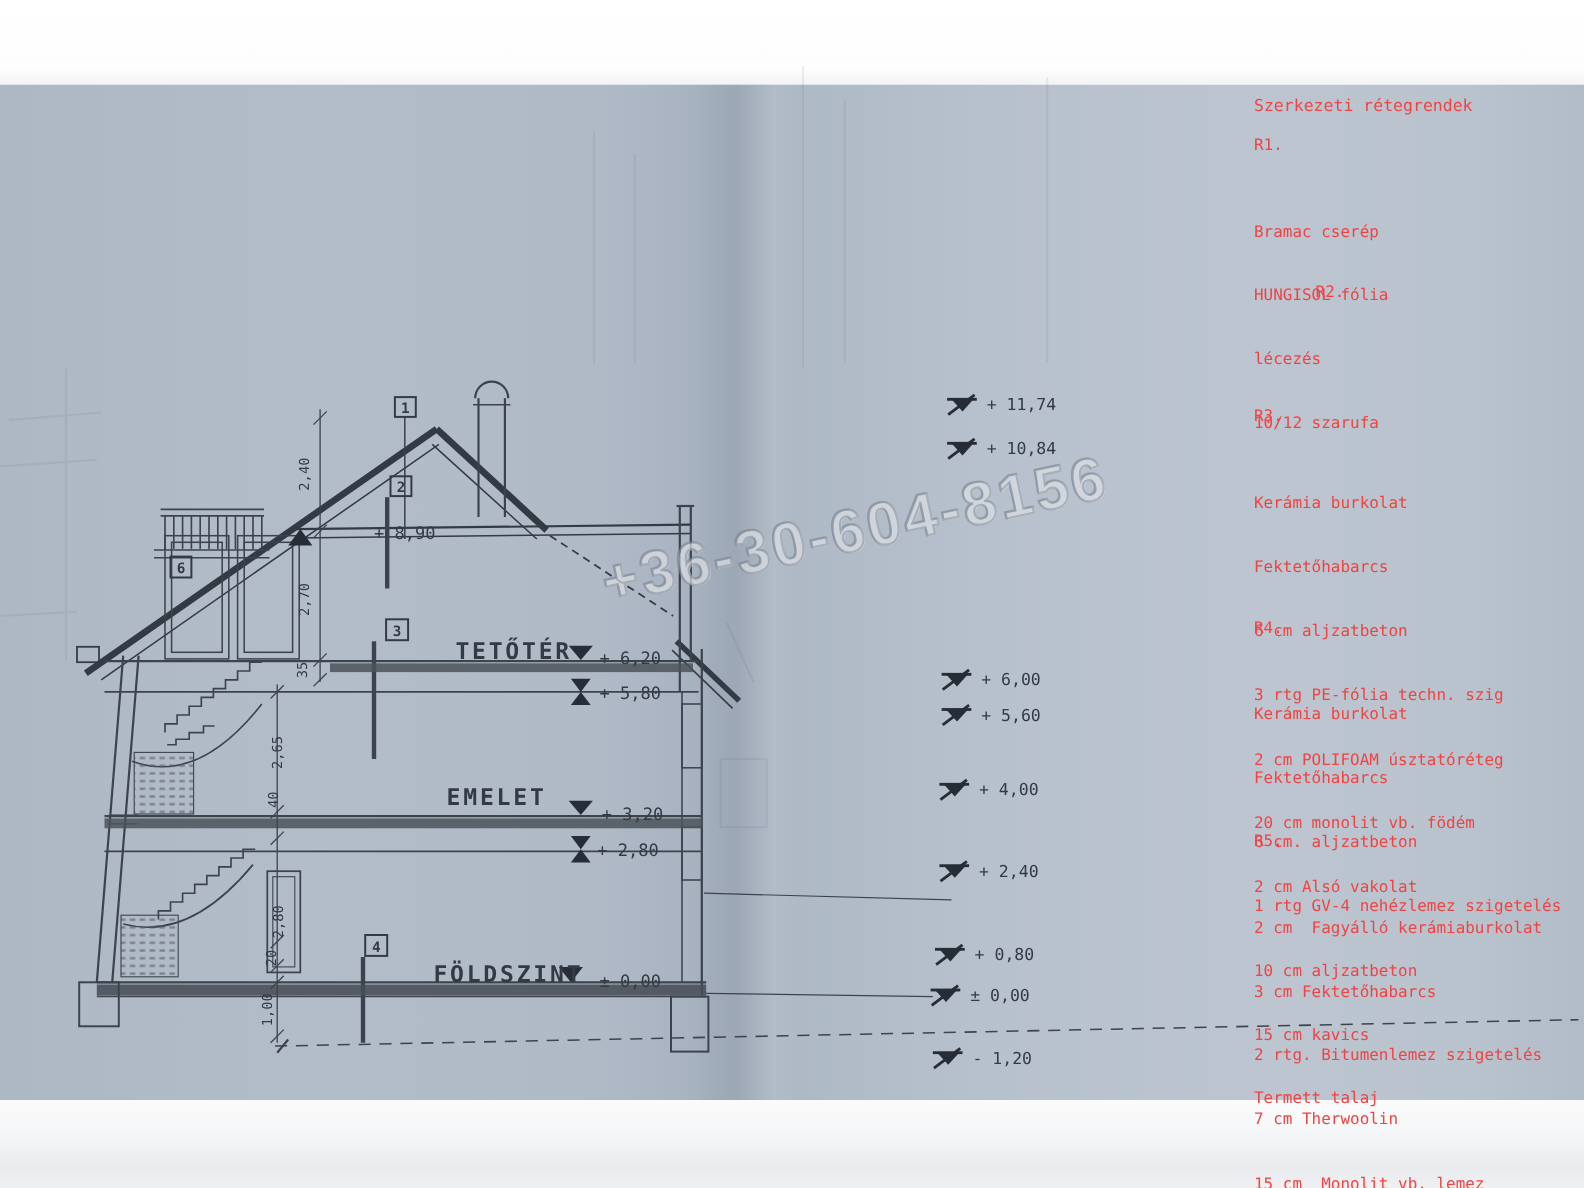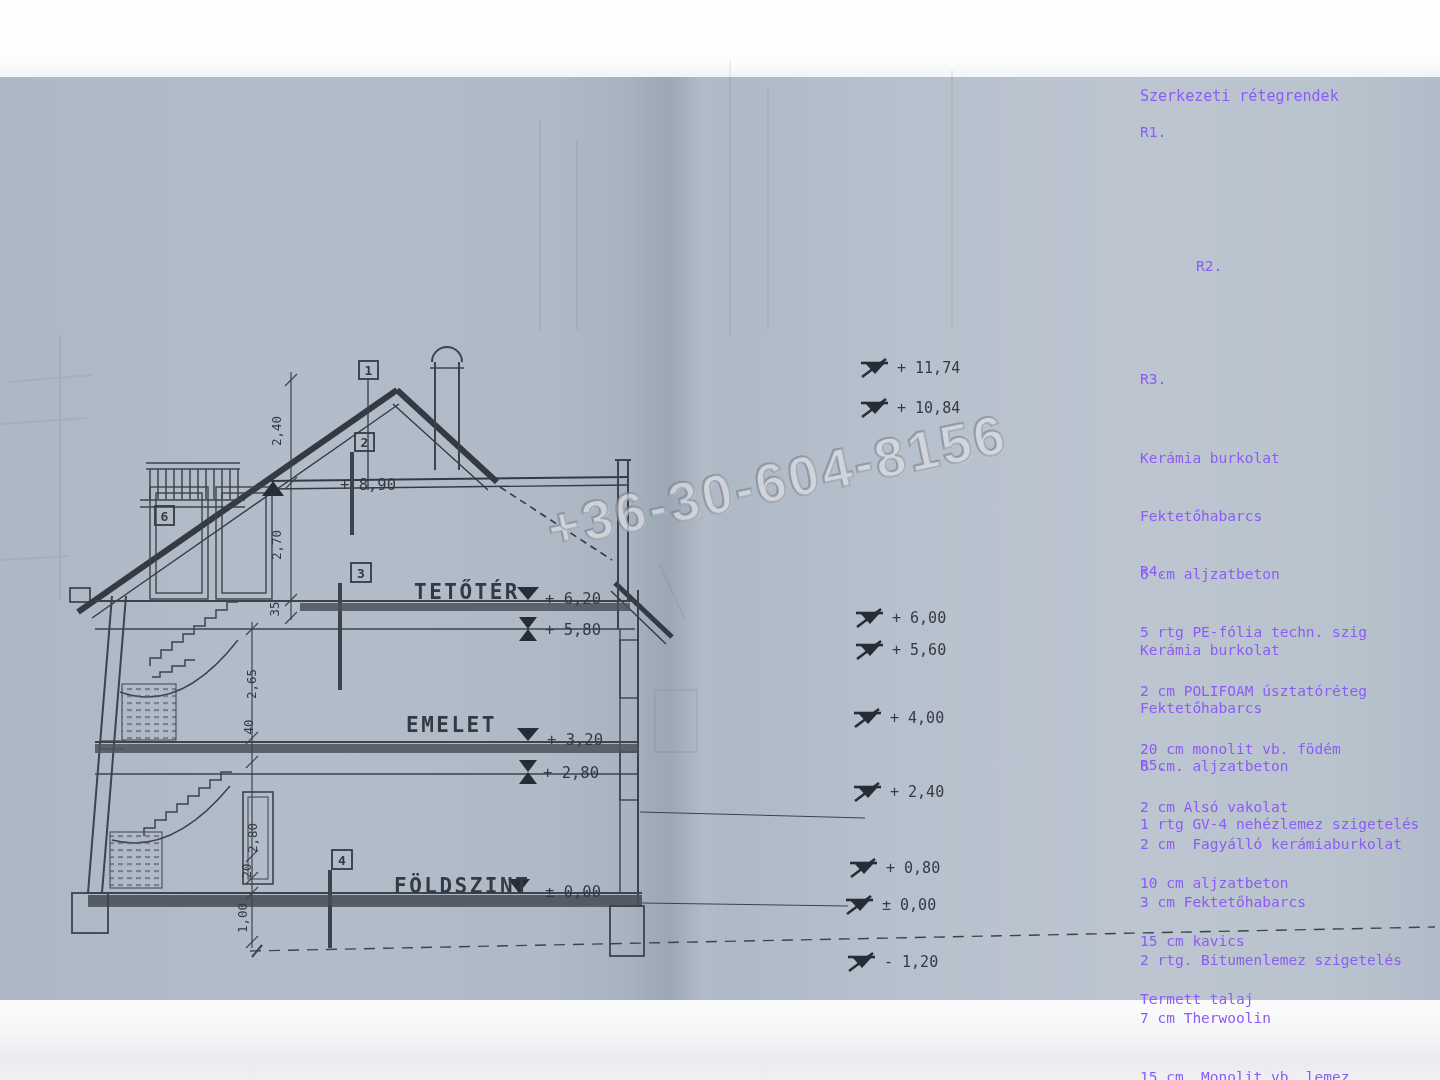--- a/index.html
+++ b/index.html
@@ -9,21 +9,21 @@
   .band-top{position:absolute;left:0;top:0;width:1440px;height:77px;
             background:linear-gradient(180deg,#ffffff 0%,#fdfdfe 80%,#f2f3f5 100%);}
   .sheet{position:absolute;left:0;top:77px;width:1440px;height:923px;
          background:linear-gradient(90deg,#aeb8c5 0%,#b3bdca 20%,#b0bac7 38%,
                     #a6b1bf 45%,#aeb9c6 50%,#b7c1cd 62%,#bcc5d0 80%,#b9c3ce 93%,#b2bcc8 100%);}
   .sheet-shade{position:absolute;left:630px;top:77px;width:95px;height:923px;
          background:linear-gradient(90deg,rgba(0,0,0,0) 0%,rgba(55,65,82,.10) 42%,
                     rgba(255,255,255,.07) 78%,rgba(0,0,0,0) 100%);}
   .band-bottom{position:absolute;left:0;top:1000px;width:1440px;height:80px;
          background:linear-gradient(180deg,#fbfbfc 0%,#f6f7f8 35%,#e9ebee 75%,#eef0f2 100%);}
-  .legend{position:absolute;color:#8b5cf6;font-size:14.5px;line-height:19.4px;
+  .legend{position:absolute;color:#ef4444;font-size:14.5px;line-height:19.4px;
           white-space:pre;letter-spacing:0;}
   .legend.head{font-size:15px;}
   .wmark{position:absolute;left:548px;top:498px;width:480px;
          transform:rotate(-12deg);transform-origin:left center;
          font-family:"Liberation Sans", sans-serif;font-weight:bold;
          font-size:55px;letter-spacing:3px;
          color:rgba(226,231,238,0.28);
          -webkit-text-stroke:2px rgba(128,136,148,0.55);
          text-shadow:1px 1px 0 rgba(255,255,255,0.45),-1px -1px 0 rgba(80,88,100,0.22);}
   svg text{font-family:"DejaVu Sans Mono", monospace;fill:#343a43;}
@@ -260,29 +260,35 @@
       <use href="#flagicon" x="848" y="954"></use>
         <text class="flg" x="884" y="967">- 1,20</text>
     </g>
   </svg>
 
   <div class="wmark">+36-30-604-8156</div>
 
   <div class="legend head" style="left:1140px;top:87px">Szerkezeti rétegrendek</div>
 
   <div class="legend" style="left:1140px;top:123px">R1.</div>
+  <div class="legend" style="left:1140px;top:163px">
+    <div>Bramac cserép</div>
+    <div>HUNGISOL fólia</div>
+    <div>lécezés</div>
+    <div>10/12 szarufa</div>
+  </div>
 
   <div class="legend" style="left:1196px;top:257px">R2.</div>
 
   <div class="legend" style="left:1140px;top:370px">R3.</div>
   <div class="legend" style="left:1140px;top:410px">
     <div>Kerámia burkolat</div>
     <div>Fektetőhabarcs</div>
     <div>6 cm aljzatbeton</div>
-    <div>5 rtg PE-fólia techn. szig</div>
+    <div>3 rtg PE-fólia techn. szig</div>
     <div>2 cm POLIFOAM úsztatóréteg</div>
     <div>20 cm monolit vb. födém</div>
     <div>2 cm Alsó vakolat</div>
   </div>
 
   <div class="legend" style="left:1140px;top:562px">R4.</div>
   <div class="legend" style="left:1140px;top:602px">
     <div>Kerámia burkolat</div>
     <div>Fektetőhabarcs</div>
     <div>6 cm. aljzatbeton</div>

